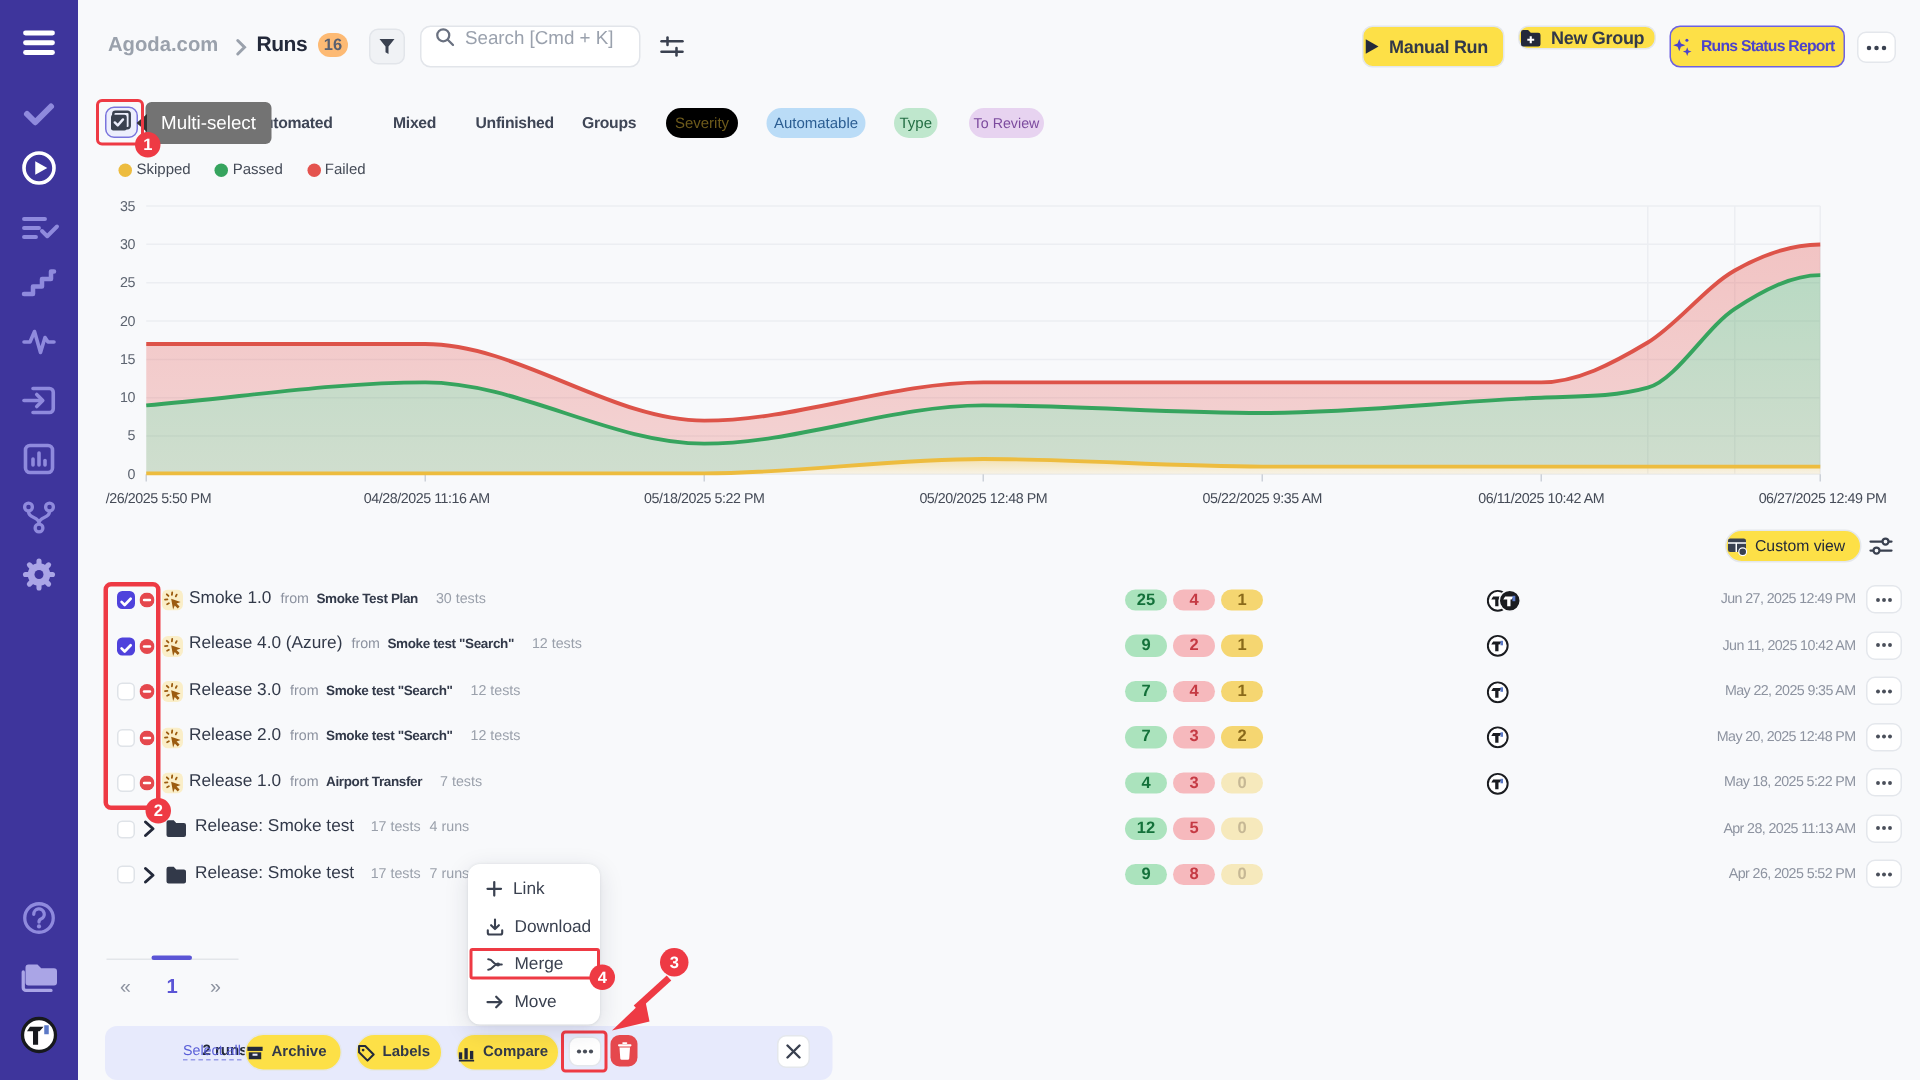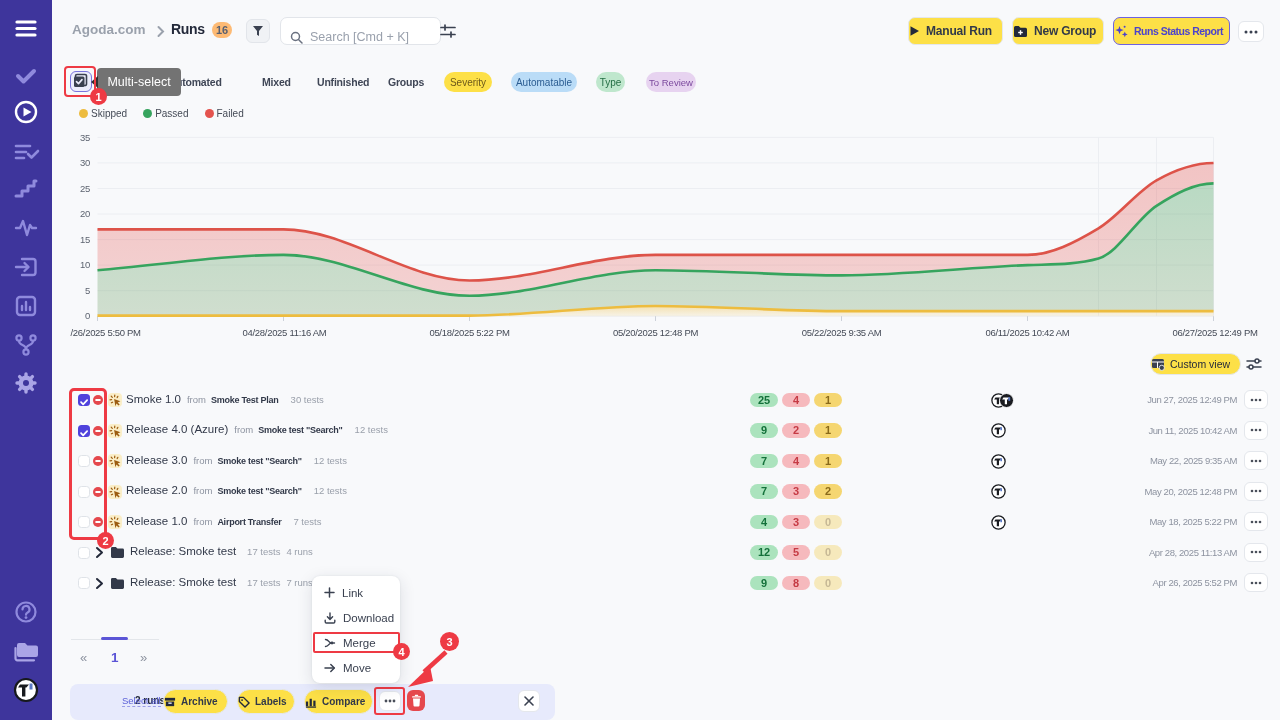--- a/index.html
+++ b/index.html
@@ -79,40 +79,40 @@
 <div class="abs" style="left:72px;top:22px;font-size:13.5px;font-weight:bold;color:#9aa1ac;white-space:nowrap;">Agoda.com</div>
 <svg class="abs" style="left:156px;top:25px" width="10" height="13">
     <path d="M2.5 2 l4.5 4.5 -4.5 4.5" stroke="#9aa1ac" stroke-width="2" fill="none" stroke-linecap="round"></path>
   </svg>
 <div class="abs" style="left:171px;top:21px;font-size:14px;letter-spacing:-0.3px;font-weight:bold;color:#23293a;">Runs</div>
 <div class="pill" style="left:212px;top:22px;width:20px;height:16px;background:#fdba74;color:#596070;font-size:11px;font-weight:bold;">16</div>
 <div class="abs" style="left:246px;top:19px;width:24px;height:24px;background:#f0f2f5;border:1px solid #e2e5ea;border-radius:6px;">
  <svg width="22" height="22" viewBox="0 0 22 22">
       <path d="M6 6 h10 l-4 5 v5 l-2 -1.2 v-3.8 Z" fill="#3a4150"></path>
     </svg></div>
-<div class="abs" style="left:280px;top:17px;width:161px;height:28px;background:#fff;border:1px solid #e2e5ea;border-radius:7px;display:flex;align-items:flex-end;padding-left:9px;gap:7px;white-space:nowrap;">
+<div class="abs" style="left:280px;top:17px;width:147px;height:28px;background:#fff;border:1px solid #e2e5ea;border-radius:7px;display:flex;align-items:flex-start;padding-left:9px;gap:7px;white-space:nowrap;">
  <svg width="13" height="13" viewBox="0 0 13 13">
       <circle cx="5.5" cy="5.5" r="4" fill="none" stroke="#6a7180" stroke-width="1.5"></circle>
       <line x1="8.5" y1="8.5" x2="12" y2="12" stroke="#6a7180" stroke-width="1.5" stroke-linecap="round"></line>
     </svg>
  <span style="font-size:12.5px;color:#9aa1ad;">Search [Cmd + K]</span>
   </div>
 <svg class="abs" style="left:440px;top:24px" width="16" height="14" viewBox="0 0 16 14">
  <g stroke="#3a4150" stroke-width="1.7" stroke-linecap="round">
   <line x1="1" y1="3.5" x2="15" y2="3.5"></line>
       <line x1="1" y1="10.5" x2="15" y2="10.5"></line>
   <line x1="5" y1="1" x2="5" y2="6"></line>
       <line x1="11" y1="8" x2="11" y2="13"></line>
  </g>
   </svg>
 <div class="btn" style="left:908px;top:17px;width:95px;height:28px;font-size:12px;letter-spacing:-0.2px;">
  <svg width="11" height="12" viewBox="0 0 11 12">
       <path d="M1.5 1.2 l8.5 4.8 -8.5 4.8 Z" fill="#23293a"></path>
     </svg>Manual Run</div>
-<div class="btn" style="left:1012px;top:17px;width:92px;height:28px;font-size:12px;letter-spacing:-0.2px;">
+<div class="btn" style="left:1012px;top:17px;width:92px;height:16px;font-size:12px;letter-spacing:-0.2px;">
  <svg width="15" height="13" viewBox="0 0 15 13">
       <path d="M1 2.5 a1.5 1.5 0 0 1 1.5 -1.5 h3.2 l1.8 1.8 h5 A1.5 1.5 0 0 1 14 4.3 V10.5 a1.5 1.5 0 0 1 -1.5 1.5 h-10 A1.5 1.5 0 0 1 1 10.5 Z" fill="#23293a"></path>
       <g stroke="#fff" stroke-width="1.4">
         <line x1="7.5" y1="5.2" x2="7.5" y2="9.8"></line>
         <line x1="5.2" y1="7.5" x2="9.8" y2="7.5"></line>
       </g>
     </svg>New Group</div>
 <div class="btn" style="left:1113px;top:17px;width:117px;height:28px;border:1px solid #6e62e0;color:#4c43cc;font-size:10.5px;letter-spacing:-0.5px;gap:5px;">
  <svg width="15" height="15" viewBox="0 0 15 15">
       <path d="M5.5 2 l1.1 3 3 1.1 -3 1.1 -1.1 3 -1.1 -3 -3 -1.1 3 -1.1 Z" fill="#4c43cc"></path>
@@ -130,21 +130,21 @@
 <div class="abs" style="left:70px;top:71px;width:22px;height:21px;background:#eceefc;border:1.5px solid #7a74dd;border-radius:6px;">
  <svg width="19" height="18" viewBox="0 0 19 18">
   <path d="M4.5 5 v-1 a1.5 1.5 0 0 1 1.5 -1.5 h8 A1.5 1.5 0 0 1 15.5 4 v8 a1.5 1.5 0 0 1 -1.5 1.5 h-1" fill="none" stroke="#3a4150" stroke-width="1.6"></path>
   <rect x="3" y="4.5" width="10.5" height="10.5" rx="1.5" fill="#3a4150"></rect>
   <path d="M5.5 9.6 l2 2 L11 7.6" stroke="#eceefc" stroke-width="1.6" fill="none" stroke-linecap="round" stroke-linejoin="round"></path>
  </svg></div>
 <div style="position:absolute;left:176px;top:76px;font-size:10.5px;letter-spacing:-0.2px;font-weight:bold;color:#3f4656;">utomated</div>
 <div style="position:absolute;left:262px;top:76px;font-size:10.5px;letter-spacing:-0.2px;font-weight:bold;color:#3f4656;">Mixed</div>
 <div style="position:absolute;left:317px;top:76px;font-size:10.5px;letter-spacing:-0.2px;font-weight:bold;color:#3f4656;">Unfinished</div>
 <div style="position:absolute;left:388px;top:76px;font-size:10.5px;letter-spacing:-0.2px;font-weight:bold;color:#3f4656;">Groups</div>
-<div class="pill" style="left:444px;top:72px;width:48px;height:20px;background:#fde047;color:#6d5a1b;font-size:10px;">Severity</div>
+<div class="pill" style="left:444px;top:72px;width:48px;height:20px;background:#000000;color:#6d5a1b;font-size:10px;">Severity</div>
 <div class="pill" style="left:511px;top:72px;width:66px;height:20px;background:#badcf7;color:#2b5d92;font-size:10px;">Automatable</div>
 <div class="pill" style="left:596px;top:72px;width:29px;height:20px;background:#bfe7cd;color:#236e44;font-size:10px;">Type</div>
 <div class="pill" style="left:646px;top:72px;width:50px;height:20px;background:#e7d3f0;color:#7c4a9e;font-size:9.5px;">To Review</div>
 <div class="abs" style="left:97px;top:68px;width:84px;height:28px;background:#737373;border-radius:4px;z-index:20;display:flex;align-items:center;justify-content:center;color:#fff;font-size:12.5px;white-space:nowrap;">Multi-select</div>
 <svg class="abs" style="left:91px;top:76px;z-index:20" width="7" height="12">
     <path d="M7 0 v12 L0 6 Z" fill="#323232"></path>
   </svg>
 <div class="redbox" style="left:64px;top:66px;width:32px;height:31px;border-width:2.5px;z-index:21;"></div>
 <div class="badge" style="left:90px;top:88px;z-index:22;">1</div>
 

